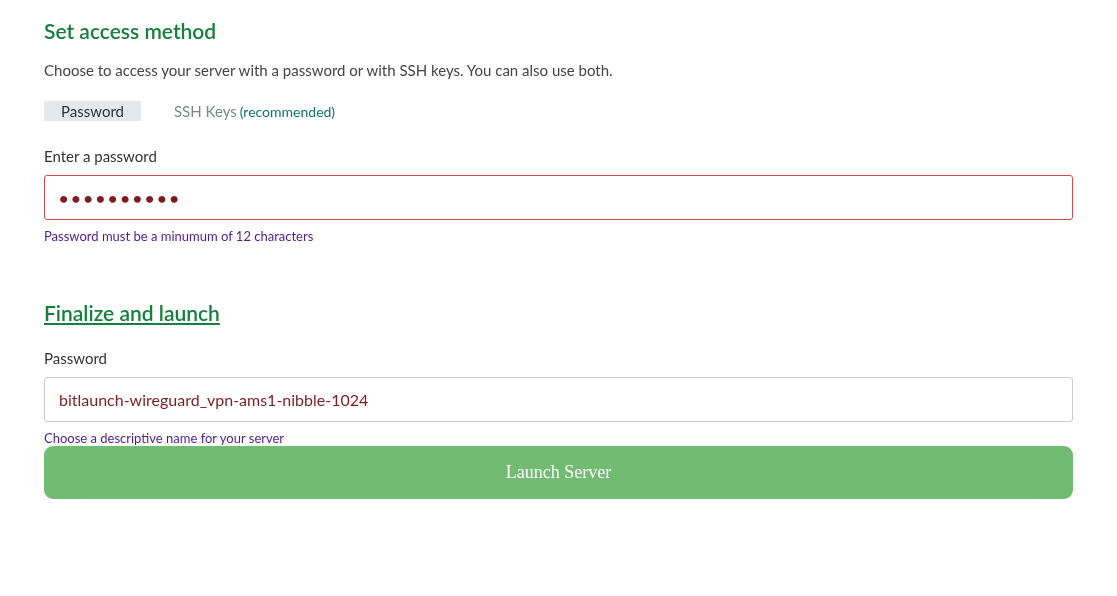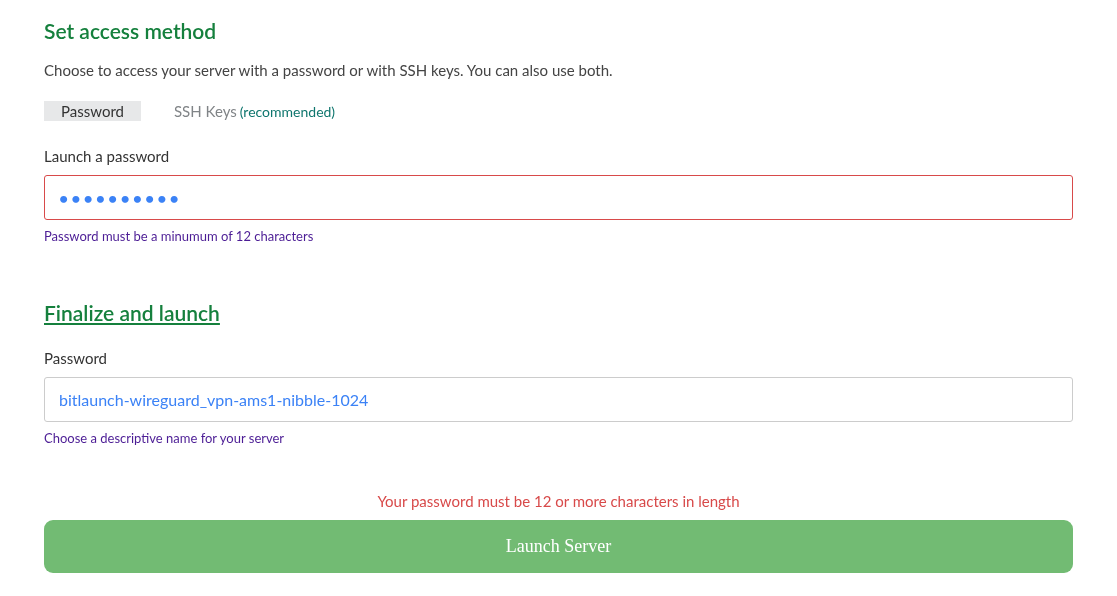--- a/index.html
+++ b/index.html
@@ -56,21 +56,21 @@
       margin-bottom: 10px;
       display: block;
     }
     .text-input {
       width: 100%;
       padding: 12px 14px;
       font-size: 16px;
       border: 1px solid #cccccc;
       border-radius: 3px;
       background: #ffffff;
-      color: #3b82f6;
+      color: #7f1d1d;
       font-family: inherit;
     }
     .text-input.error {
       border-color: #d84a4a;
     }
     .help-text {
       font-size: 13px;
       color: #4c1d95;
       margin-top: 8px;
     }
@@ -115,29 +115,28 @@
 
     <div class="tabs">
       <div class="tab active">
         <span>Password</span>
       </div>
       <div class="tab">
         <span>SSH Keys</span><span class="tab-suffix">(recommended)</span>
       </div>
     </div>
 
-    <label class="field-label">Launch a password</label>
+    <label class="field-label">Enter a password</label>
     <input type="password" class="text-input error password-input" value="••••••••••" style="">
     <div class="help-text">Password must be a minumum of 12 characters</div>
   </section>
 
   <section class="section-finalize">
     <h2 class="section-title">Finalize and launch</h2>
 
     <label class="field-label">Password</label>
     <input type="text" class="text-input" value="bitlaunch-wireguard_vpn-ams1-nibble-1024" style="">
     <div class="help-text">Choose a descriptive name for your server</div>
   </section>
 
-  <div class="error-message">Your password must be 12 or more characters in length</div>
 
   <button class="launch-button">Launch Server</button>
 </div>
 
 </body></html>

